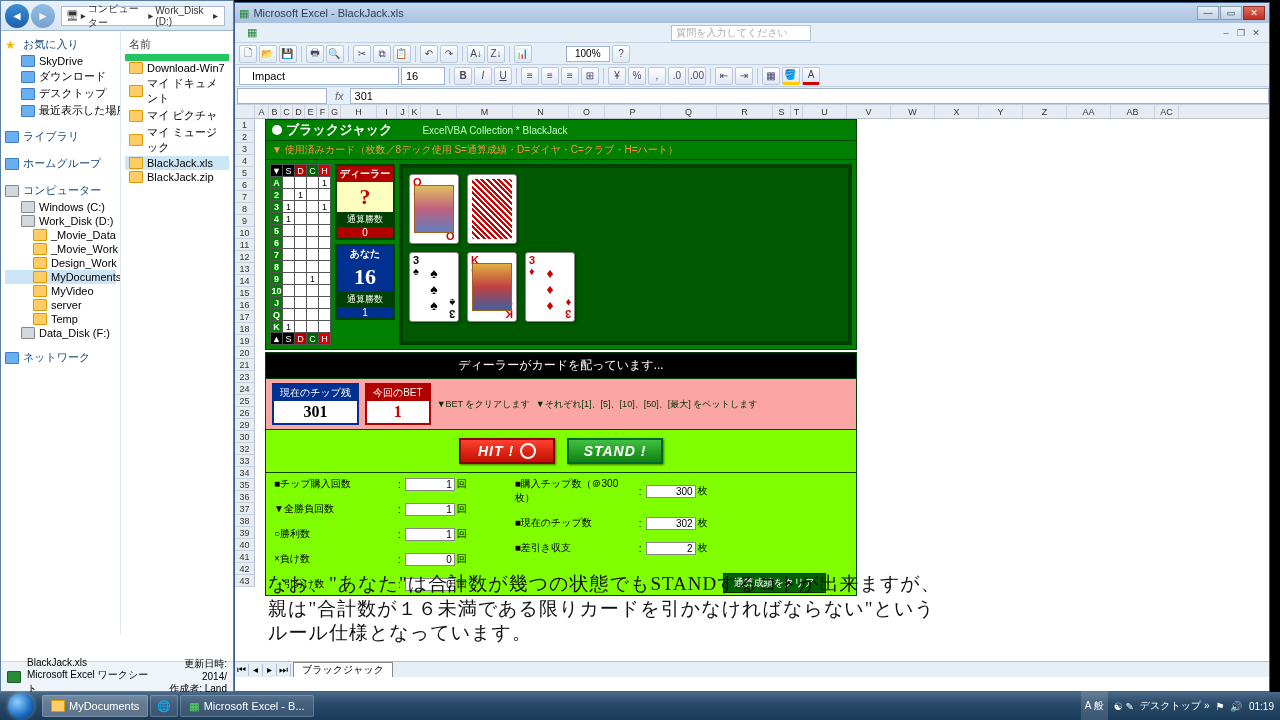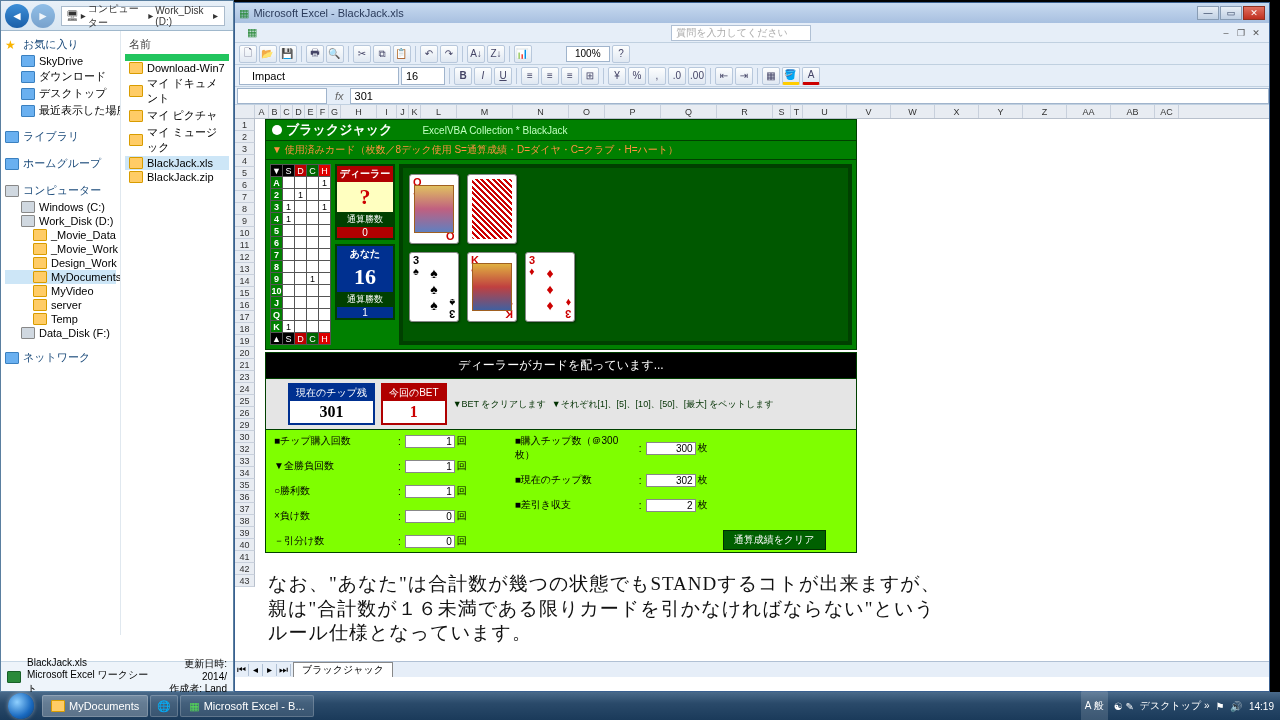--- a/index.html
+++ b/index.html
@@ -97,21 +97,21 @@
 .card .rank2 { position: absolute; bottom: 2px; right: 3px; font-weight: bold; font-size: 11px; transform: rotate(180deg); line-height: 1; }
 .card .face { position: absolute; inset: 12px 6px; display: flex; flex-direction: column; align-items: center; justify-content: space-around; font-size: 14px; }
 .card.red { color: #c00; }
 .card.blk { color: #000; }
 .card.back { background: #fff; }
 .card.back .pattern { position: absolute; inset: 4px; background: repeating-linear-gradient(45deg,#c00 0 2px,#fff 2px 4px), repeating-linear-gradient(-45deg,#c00 0 2px,transparent 2px 4px); border-radius: 2px; }
 .king-art { position: absolute; inset: 10px 4px; background: linear-gradient(#e0b040,#c04040,#4060a0); border: 1px solid #a06020; }
 
 
 .status-row { background: #000; color: #fff; font-size: 12px; text-align: center; padding: 4px; margin-top: 2px; border: 1px solid #004000; }
-.chip-row { background: #e5e5e5; border: 1px solid #004000; border-top: none; padding: 4px 22px; display: flex; align-items: center; gap: 6px; font-size: 10px; }
+.chip-row { background: #fca5a5; border: 1px solid #004000; border-top: none; padding: 4px 6px; display: flex; align-items: center; gap: 6px; font-size: 10px; }
 .chip-box { border: 2px solid #003090; display: inline-block; text-align: center; }
 .chip-box .lbl { background: #003090; color: #fff; padding: 1px 6px; font-size: 10px; white-space: nowrap; }
 .chip-box .val { background: #fff; font: bold 16px Impact; padding: 2px 10px; }
 .chip-box.bet { border-color: #b00000; }
 .chip-box.bet .lbl { background: #b00000; }
 .chip-box.bet .val { color: #c00; }
 .bet-hint { font-size: 9px; color: #003000; }
 
 
 .action-row { background: #7fff00; border: 1px solid #004000; border-top: none; padding: 8px; display: flex; justify-content: center; gap: 12px; }
@@ -562,20 +562,24 @@
             <div class="lbl">現在のチップ残</div>
             <div class="val">301</div>
           </div>
           <div class="chip-box bet">
             <div class="lbl">今回のBET</div>
             <div class="val">1</div>
           </div>
           <span class="bet-hint">▼BET をクリアします</span>
           <span class="bet-hint">▼それぞれ[1]、[5]、[10]、[50]、[最大] をベットします</span>
         </div>
+        <div class="action-row">
+          <div class="action-btn hit">HIT !</div>
+          <div class="action-btn stand">STAND !</div>
+        </div>
         <div class="results-body">
           <div class="res-col" id="res-left">
               <div class="res-row">
                 <span class="rl">■チップ購入回数</span>
                 <span class="sep">:</span>
                 <span class="rv">1</span>
                 <span class="ru">回</span>
               </div>
               <div class="res-row">
                 <span class="rl">▼全勝負回数</span>
@@ -653,15 +657,15 @@
   <div class="task">
       <span style="color:#5d5">▦</span>
       <span>Microsoft Excel - B...</span>
     </div>
   <div class="tray">
     <span class="lang">A 般</span>
     <span>☯ ✎</span>
     <span>デスクトップ »</span>
     <span>⚑</span>
     <span>🔊</span>
-    <span>14:19</span>
+    <span>01:19</span>
   </div>
 </div>
 
 </body></html>

